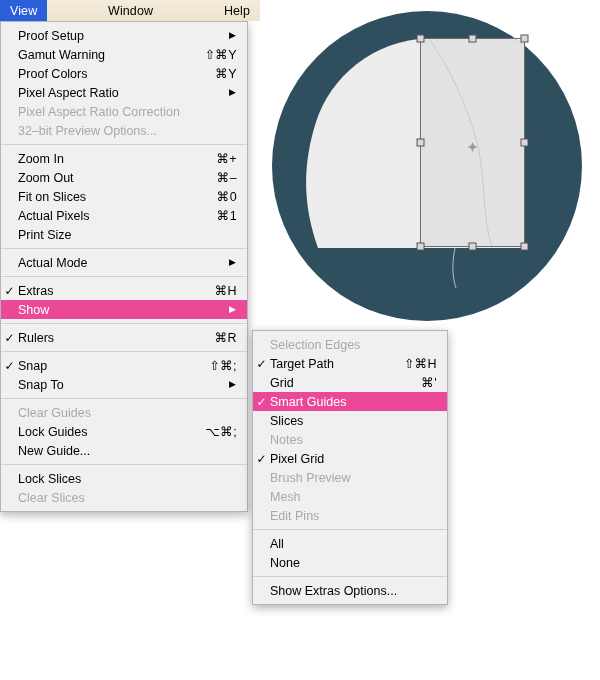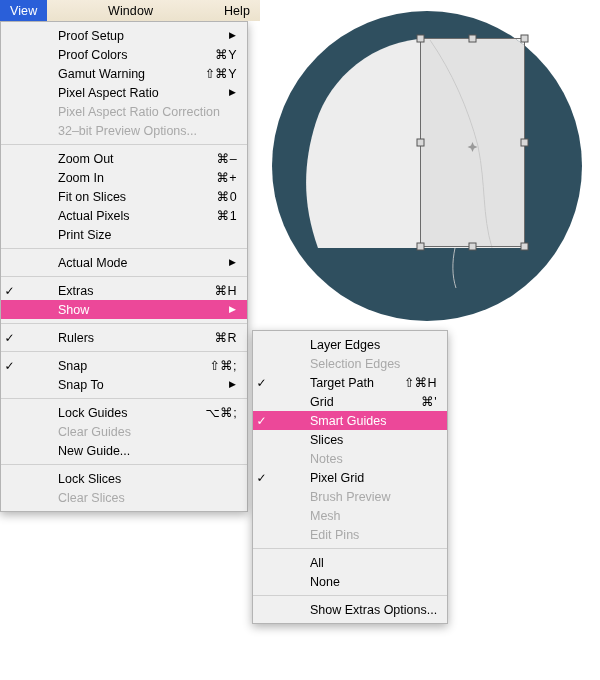--- a/index.html
+++ b/index.html
@@ -62,21 +62,21 @@
     white-space:nowrap;
   }
   .mi .check{
     width:17px;
     flex:0 0 17px;
     text-align:center;
     font-size:12px;
     line-height:1;
     color:#000;
   }
-  .mi .label{flex:1 1 auto;margin-left:40px;}
+  .mi .label{flex:1 1 auto;}
   .mi .short{
     flex:0 0 auto;
     margin-left:14px;
     color:#000;
     font-size:12.5px;
     letter-spacing:.4px;
     text-align:right;
   }
   .mi .arrow{
     flex:0 0 auto;
@@ -160,54 +160,54 @@
   </div>
 
 <div id="menu-view" class="menu">
     <div class="mi">
       <span class="check"></span>
       <span class="label">Proof Setup</span>
       <span class="arrow">▶</span>
     </div>
     <div class="mi">
       <span class="check"></span>
+      <span class="label">Gamut Warning</span>
+      <span class="short">⇧⌘Y</span>
+    </div>
+    <div class="mi">
+      <span class="check"></span>
       <span class="label">Proof Colors</span>
       <span class="short">⌘Y</span>
     </div>
     <div class="mi">
       <span class="check"></span>
-      <span class="label">Gamut Warning</span>
-      <span class="short">⇧⌘Y</span>
-    </div>
-    <div class="mi">
-      <span class="check"></span>
       <span class="label">Pixel Aspect Ratio</span>
       <span class="arrow">▶</span>
     </div>
     <div class="mi disabled">
       <span class="check"></span>
       <span class="label">Pixel Aspect Ratio Correction</span>
     </div>
     <div class="mi disabled">
       <span class="check"></span>
       <span class="label">32–bit Preview Options...</span>
     </div>
     <div class="sep"></div>
+    <div class="mi">
+      <span class="check"></span>
+      <span class="label">Zoom In</span>
+      <span class="short">⌘+</span>
+    </div>
     <div class="mi">
       <span class="check"></span>
       <span class="label">Zoom Out</span>
       <span class="short">⌘–</span>
     </div>
     <div class="mi">
       <span class="check"></span>
-      <span class="label">Zoom In</span>
-      <span class="short">⌘+</span>
-    </div>
-    <div class="mi">
-      <span class="check"></span>
       <span class="label">Fit on Slices</span>
       <span class="short">⌘0</span>
     </div>
     <div class="mi">
       <span class="check"></span>
       <span class="label">Actual Pixels</span>
       <span class="short">⌘1</span>
     </div>
     <div class="mi">
       <span class="check"></span>
@@ -241,49 +241,45 @@
       <span class="check">✓</span>
       <span class="label">Snap</span>
       <span class="short">⇧⌘;</span>
     </div>
     <div class="mi">
       <span class="check"></span>
       <span class="label">Snap To</span>
       <span class="arrow">▶</span>
     </div>
     <div class="sep"></div>
+    <div class="mi disabled">
+      <span class="check"></span>
+      <span class="label">Clear Guides</span>
+    </div>
     <div class="mi">
       <span class="check"></span>
       <span class="label">Lock Guides</span>
       <span class="short">⌥⌘;</span>
     </div>
-    <div class="mi disabled">
-      <span class="check"></span>
-      <span class="label">Clear Guides</span>
-    </div>
     <div class="mi">
       <span class="check"></span>
       <span class="label">New Guide...</span>
     </div>
     <div class="sep"></div>
     <div class="mi">
       <span class="check"></span>
       <span class="label">Lock Slices</span>
     </div>
     <div class="mi disabled">
       <span class="check"></span>
       <span class="label">Clear Slices</span>
     </div>
   </div>
 
 <div id="menu-show" class="menu">
-    <div class="mi">
-      <span class="check"></span>
-      <span class="label">Layer Edges</span>
-    </div>
     <div class="mi disabled">
       <span class="check"></span>
       <span class="label">Selection Edges</span>
     </div>
     <div class="mi">
       <span class="check">✓</span>
       <span class="label">Target Path</span>
       <span class="short">⇧⌘H</span>
     </div>
     <div class="mi">

